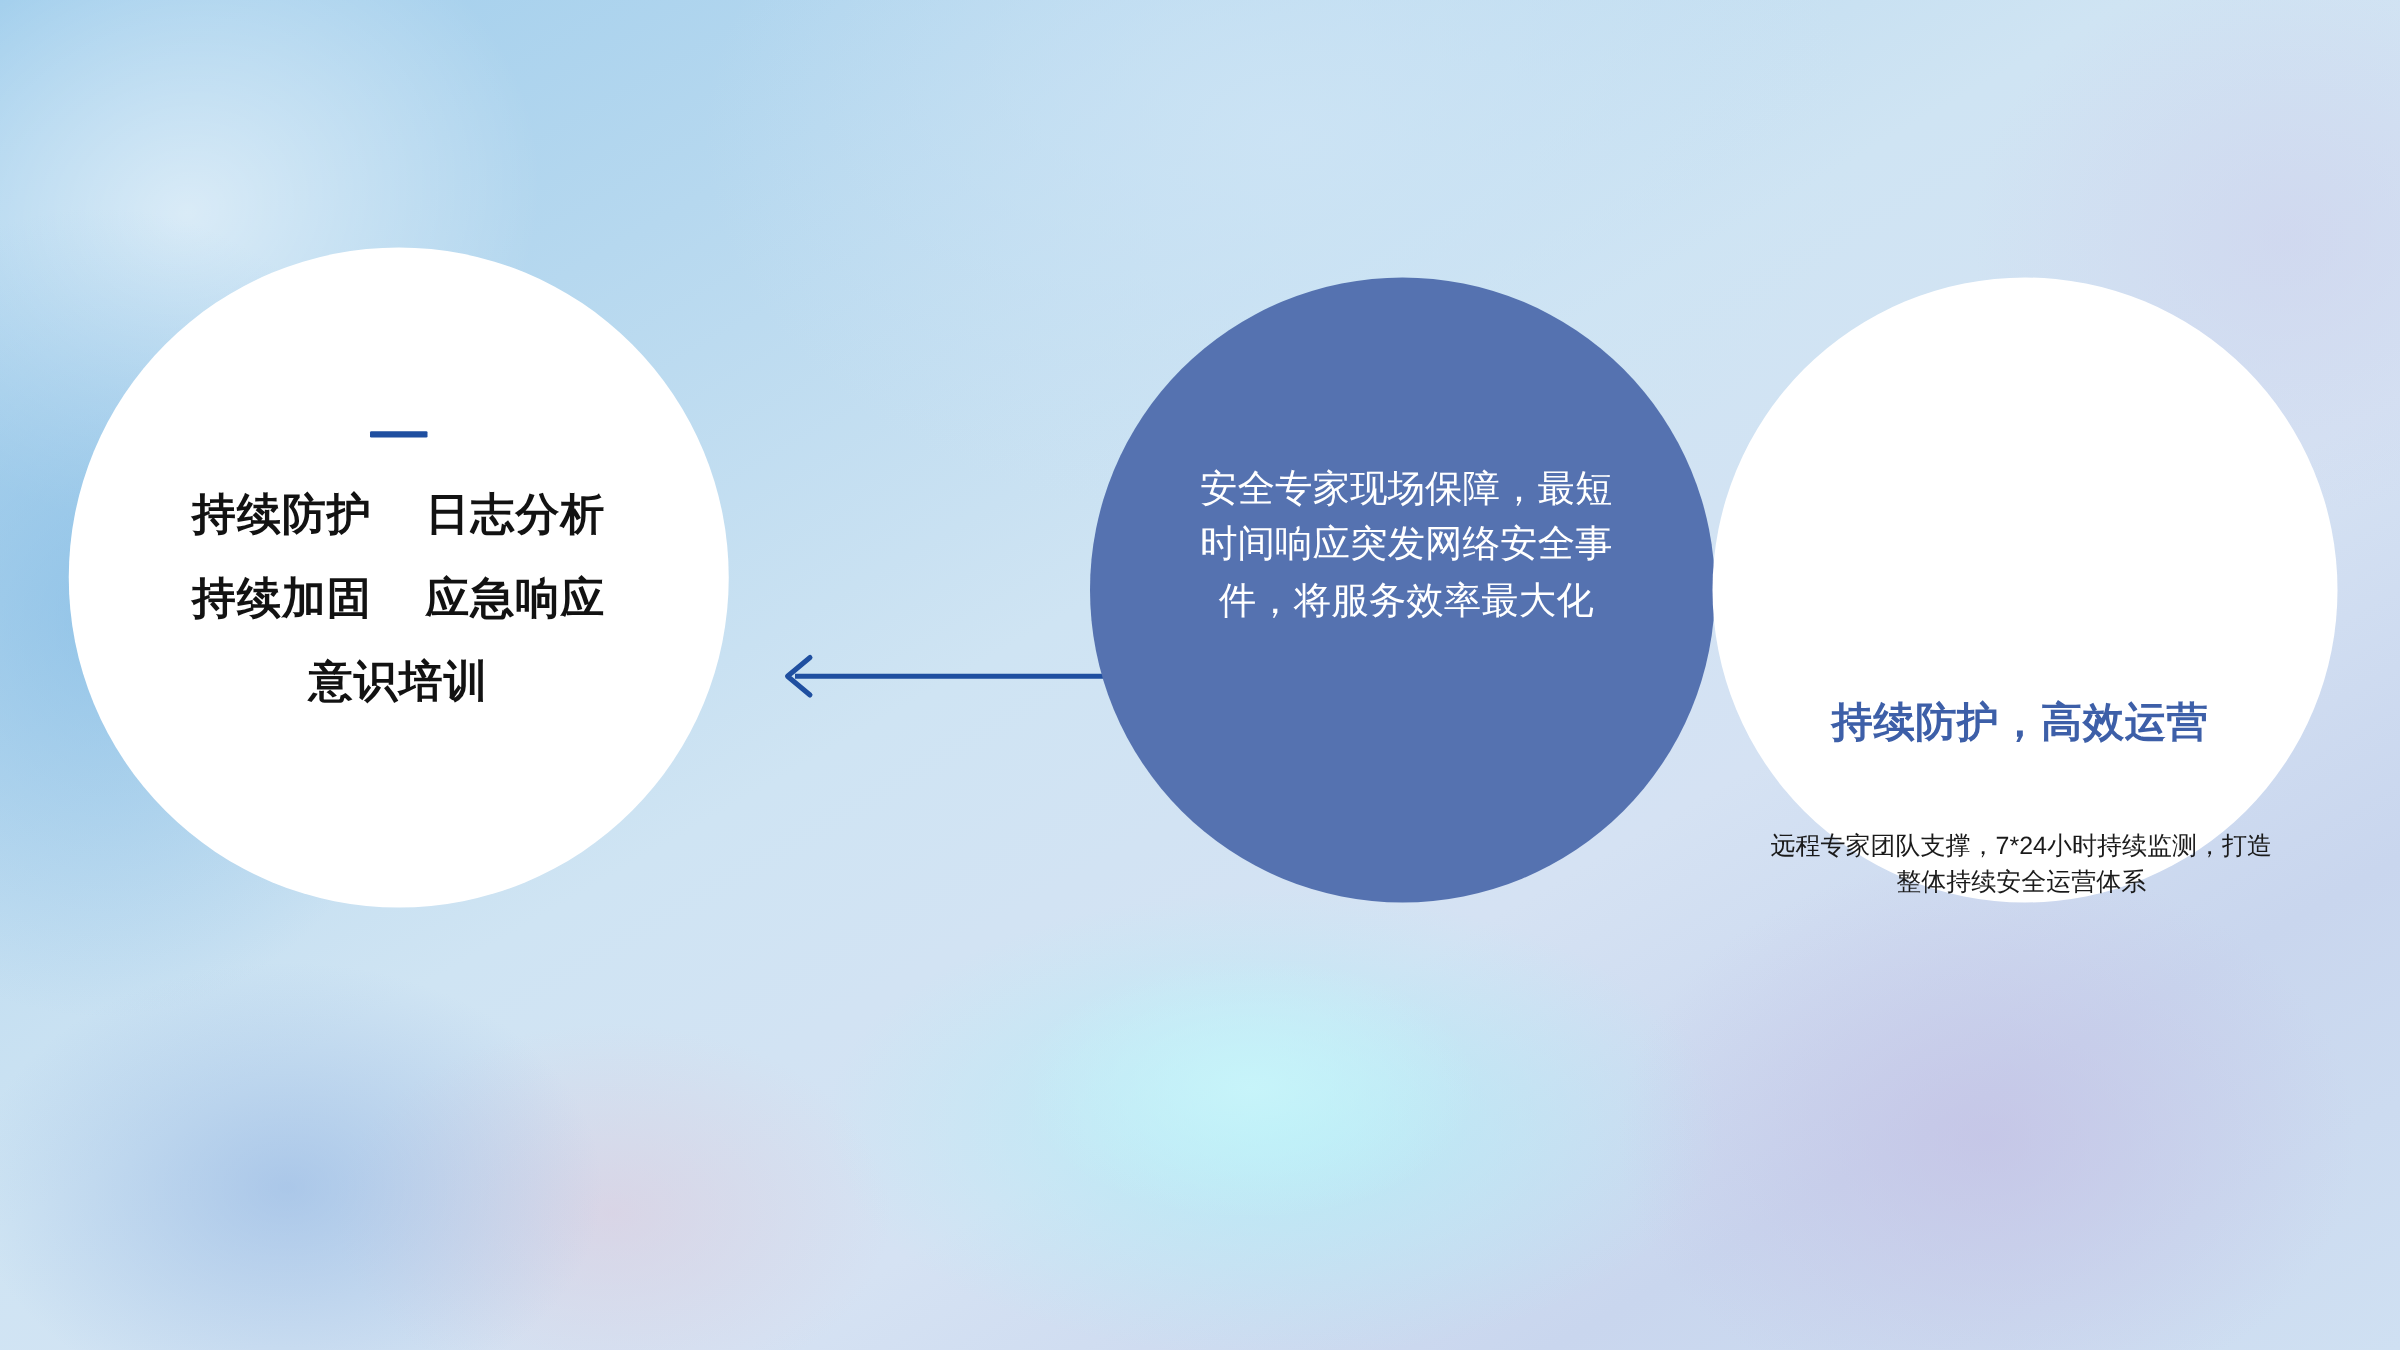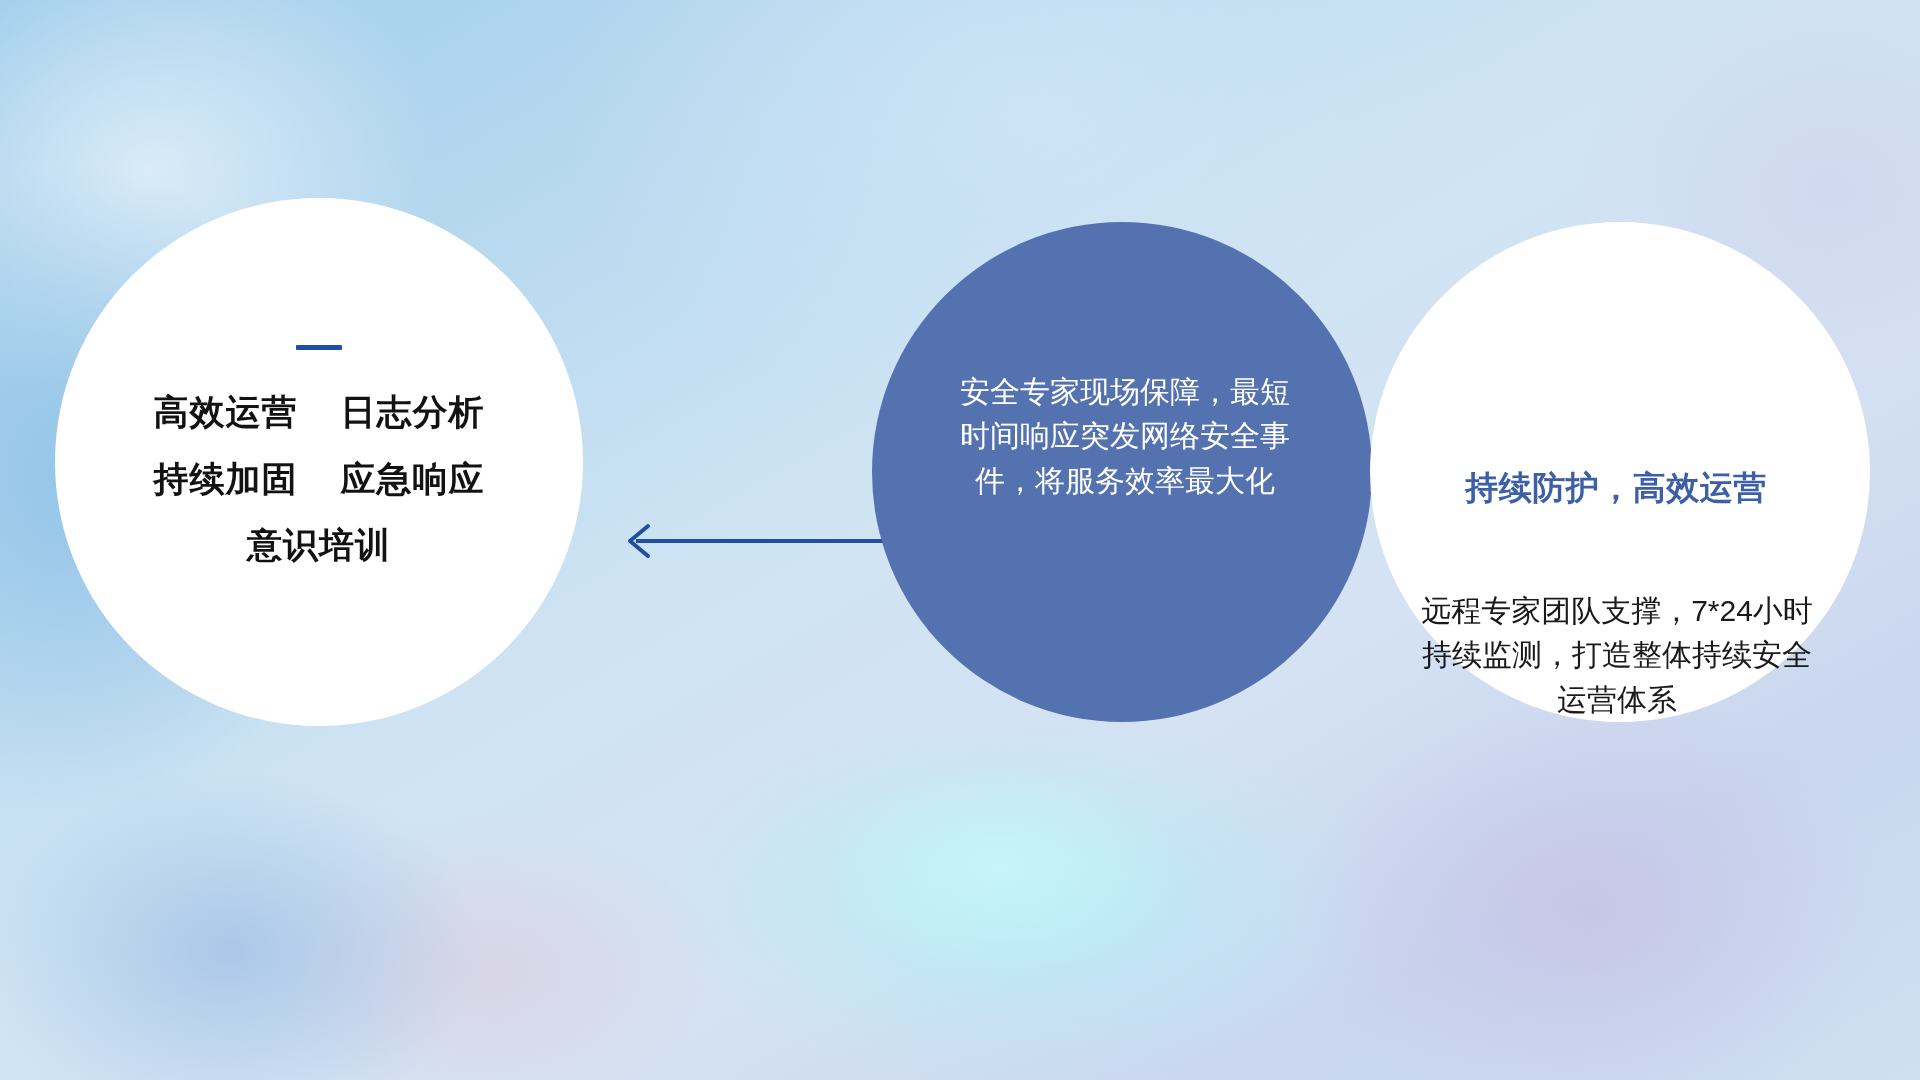--- a/index.html
+++ b/index.html
@@ -105,21 +105,21 @@
   .left-line {
     font-size: 35px;
     font-weight: 700;
     color: #121212;
     letter-spacing: 1px;
     line-height: 1.0;
     margin-bottom: 32px;
     white-space: pre;
     text-align: center;
   }
-  .left-line:last-child { margin-bottom: 16px; font-family: Liberation Serif, serif; }
+  .left-line:last-child { margin-bottom: 16px; }
 
   .circle-mid {
     left: 872px;
     top: 222px;
     width: 500px;
     height: 500px;
     background: #5572b0;
     z-index: 2;
     display: flex;
     flex-direction: column;
@@ -168,22 +168,22 @@
   .right-title {
     font-size: 33px;
     font-weight: 700;
     color: #3d5fa8;
     letter-spacing: 0.5px;
     white-space: nowrap;
     margin-left: -8px;
   }
 
   .right-body {
-    margin-top: 78px;
-    font-size: 30px;
+    margin-top: 62px;
+    font-size: 20px;
     line-height: 1.48;
     color: #1a1a1a;
     text-align: center;
     width: 410px;
     margin-left: -6px;
   }
 
   
   .arrow-wrap {
     position: absolute;
@@ -204,21 +204,21 @@
   <div class="bloom bloom-top-sky"></div>
   <div class="bloom bloom-lilac-tr"></div>
   <div class="bloom bloom-cyan"></div>
   <div class="bloom bloom-cyan2"></div>
   <div class="bloom bloom-lilac"></div>
   <div class="bloom bloom-pink"></div>
   <div class="bloom bloom-blue-bl"></div>
 
   <div class="circle circle-left">
     <div class="dash"></div>
-    <div class="left-line">高效运营    日志分析</div>
+    <div class="left-line">持续防护    日志分析</div>
     <div class="left-line">持续加固    应急响应</div>
     <div class="left-line">意识培训</div>
   </div>
 
   <div class="arrow-wrap">
     <svg width="292" height="42" viewBox="0 0 292 42">
       <line x1="28" y1="21" x2="292" y2="21" stroke="#1f4fa0" stroke-width="4"></line>
       <polyline points="40,6 22,21 40,36" fill="none" stroke="#1f4fa0" stroke-width="4" stroke-linecap="round" stroke-linejoin="round"></polyline>
     </svg>
   </div>

